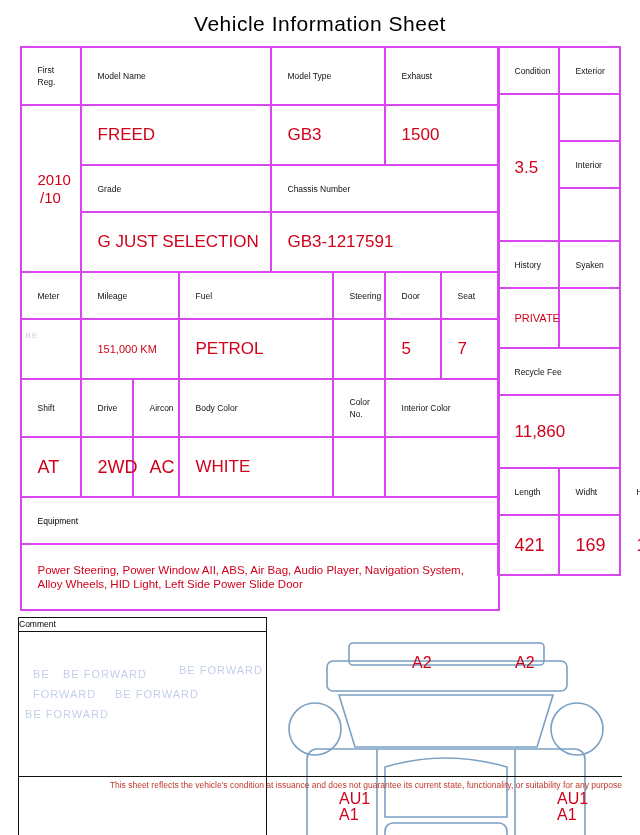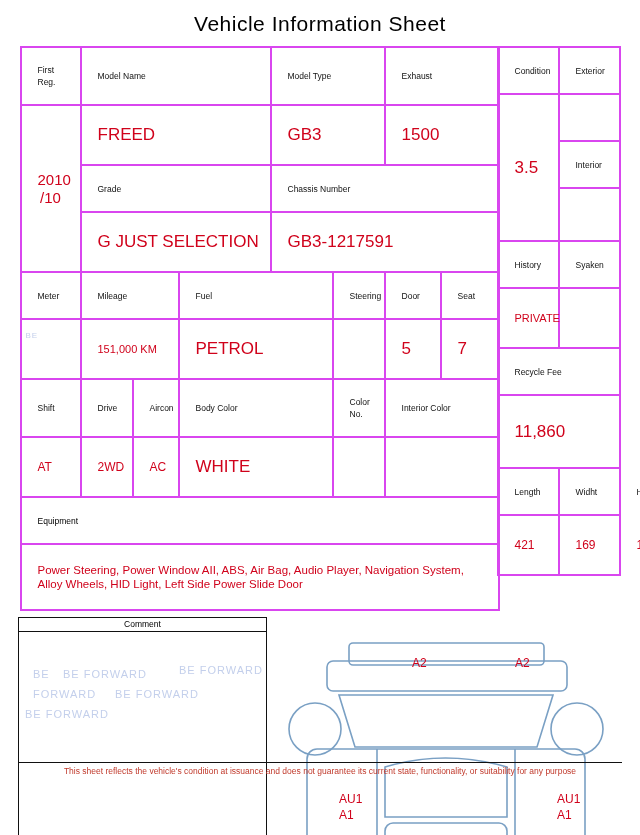--- a/index.html
+++ b/index.html
@@ -47,21 +47,21 @@
   }
   .val {
     font-size: 15px;
     color: #d0021b;
     line-height: 20px;
     height: 26px;
     white-space: nowrap;
   }
   .val.big { font-size: 17px; font-weight: normal; }
   .val.sm  { font-size: 11px; }
-  .val.med { font-size: 12px; }
+  .val.med { font-size: 18px; }
 
   
   .top-wrap {
     display: flex;
     justify-content: center;
     gap: 0px;
     padding: 0 18px;
     box-sizing: border-box;
   }
   .left-block { width: 478px; }
@@ -110,21 +110,20 @@
     margin-top: 6px;
   }
   .comment-col {
     width: 251px;
     border: 1px solid #111;
     box-sizing: border-box;
     position: relative;
   }
   .comment-head, .special-head {
     font-size: 8.5px;
-    text-align: center;
     border-bottom: 1px solid #111;
     height: 13px;
     line-height: 13px;
   }
   .comment-body {
     height: 238px;
     position: relative;
   }
   .special-head { border-top: 1px solid #111; }
   .special-body {
@@ -138,31 +137,31 @@
   }
   .diagram-col {
     flex: 1;
     position: relative;
     height: 492px;
   }
   .footer {
     position: absolute;
     left: 18px;
     right: 18px;
-    bottom: 18px;
+    bottom: 4px;
     border-top: 1px solid #111;
     font-size: 8.5px;
     color: #c0392b;
-    text-align: center;
+    text-align: right;
     padding-top: 3px;
   }
   .dmark {
     position: absolute;
     color: #d0021b;
-    font-size: 12px;
+    font-size: 16px;
     line-height: 12px;
     white-space: nowrap;
   }
 </style>
 </head>
 <body>
 
 <div class="page">
 
   <div class="title">Vehicle Information Sheet</div>

